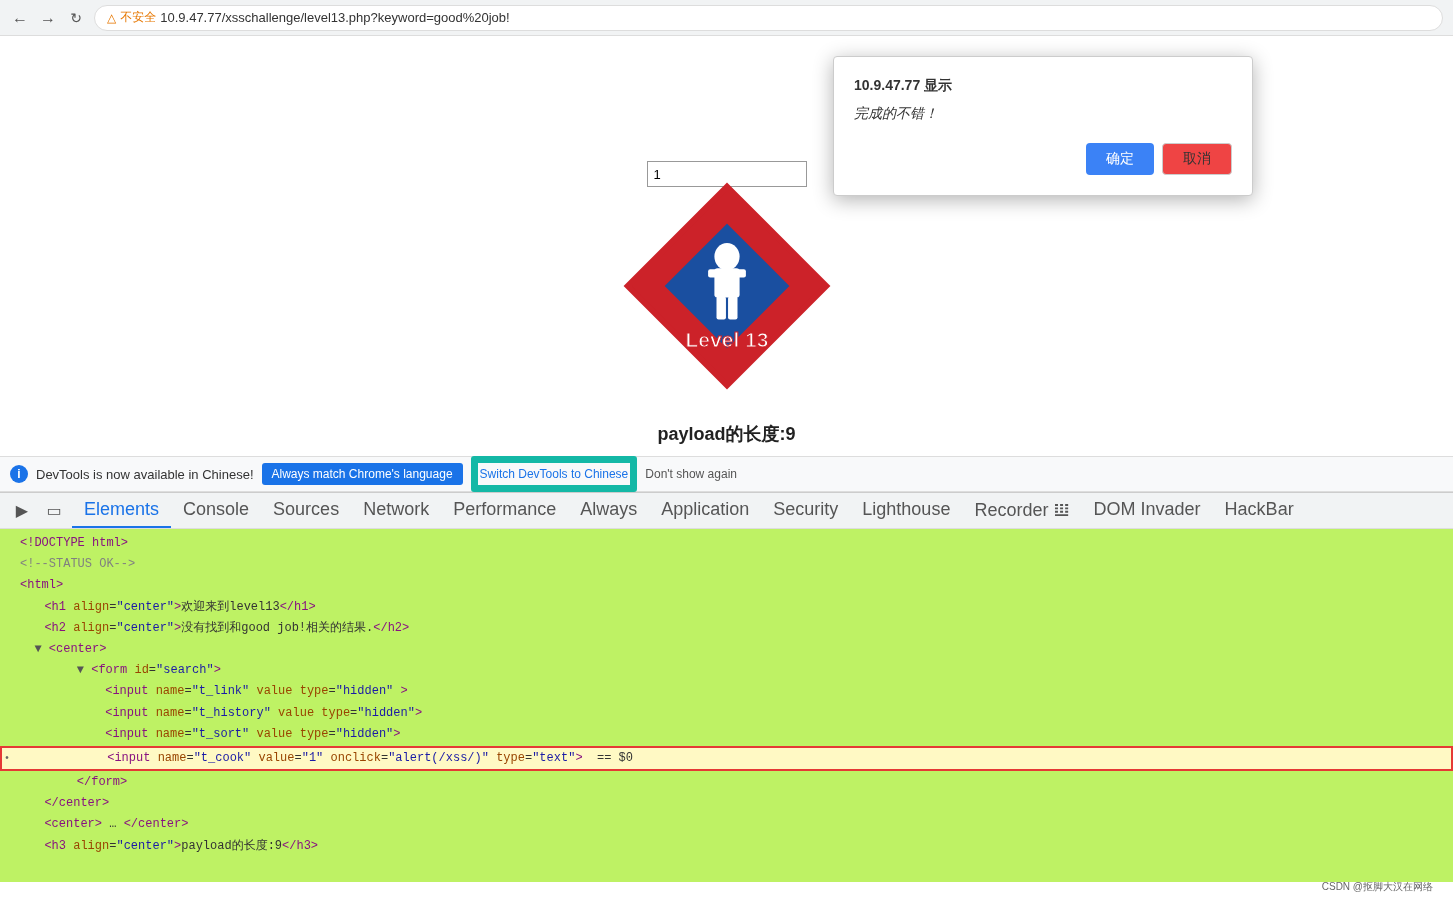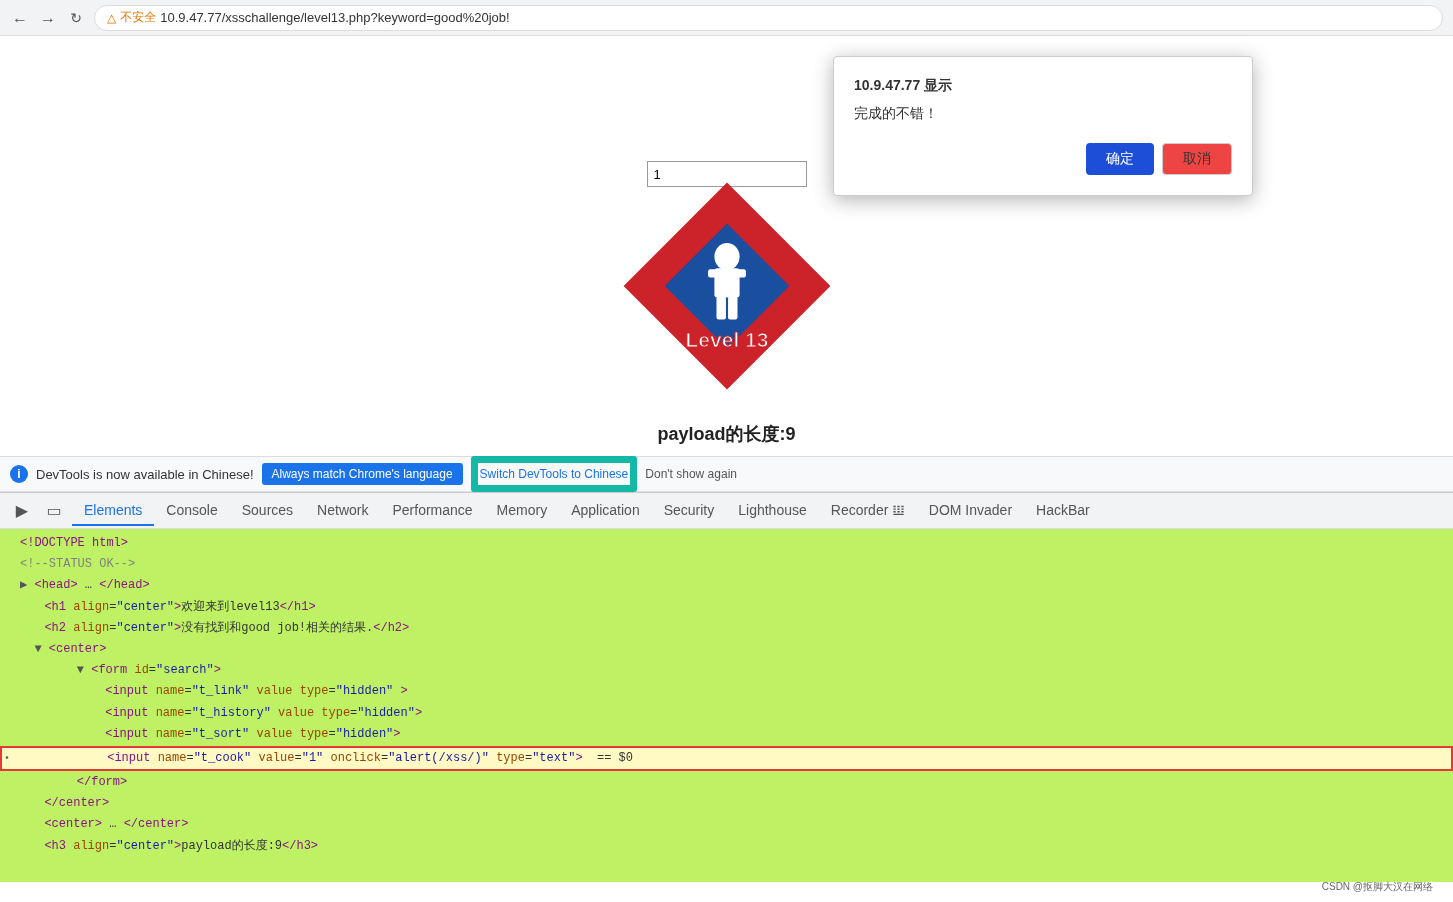--- a/index.html
+++ b/index.html
@@ -87,28 +87,29 @@
     .alert-origin {
       font-size: 14px;
       color: #333;
       margin-bottom: 10px;
       font-weight: 700;
     }
     .alert-message {
       font-size: 14px;
       color: #333;
       margin-bottom: 20px;
+      font-style: italic;
     }
     .alert-buttons {
       display: flex;
       justify-content: flex-end;
       gap: 8px;
     }
     .btn-confirm {
-      background: #1d4ed8;
+      background: #3b82f6;
       color: #fff;
       border: none;
       border-radius: 4px;
       padding: 6px 20px;
       font-size: 14px;
       cursor: pointer;
     }
     .btn-cancel {
       background: #ef4444;
       color: #333;
@@ -222,21 +223,21 @@
       width: 28px; height: 28px;
       background: none; border: none;
       cursor: pointer;
       display: flex; align-items: center; justify-content: center;
       color: #555;
       font-size: 16px;
       margin-right: 4px;
     }
     .tab-item {
       padding: 6px 12px;
-      font-size: 14px;
+      font-size: 18px;
       cursor: pointer;
       color: #555;
       border-bottom: 2px solid transparent;
       white-space: nowrap;
     }
     .tab-item.active {
       color: #1a73e8;
       border-bottom: 2px solid #1a73e8;
     }
 
@@ -355,34 +356,34 @@
 <div class="devtools-panel">
 
   <div class="devtools-tabs">
     <button class="devtools-icon-btn" title="inspect">▶</button>
     <button class="devtools-icon-btn" title="device">▭</button>
     <div class="tab-item active">Elements</div>
     <div class="tab-item">Console</div>
     <div class="tab-item">Sources</div>
     <div class="tab-item">Network</div>
     <div class="tab-item">Performance</div>
-    <div class="tab-item">Memory</div>
+    <div class="tab-item">Always</div>
     <div class="tab-item">Application</div>
     <div class="tab-item">Security</div>
     <div class="tab-item">Lighthouse</div>
     <div class="tab-item">Recorder 𝍔</div>
     <div class="tab-item">DOM Invader</div>
     <div class="tab-item">HackBar</div>
   </div>
 
   <div class="devtools-content">
 
     <div class="code-line"><span class="tag">&lt;!DOCTYPE html&gt;</span></div>
     <div class="code-line"><span class="comment">&lt;!--STATUS OK--&gt;</span></div>
-    <div class="code-line"><span class="expand-arrow">▶</span> <span class="tag">&lt;head&gt;</span> … <span class="tag">&lt;/head&gt;</span></div>
+    <div class="code-line"><span class="tag">&lt;html&gt;</span></div>
     <div class="code-line" style="padding-left:30px">  <span class="tag">&lt;h1</span> <span class="attr">align</span>=<span class="val">"center"</span><span class="tag">&gt;</span>欢迎来到level13<span class="tag">&lt;/h1&gt;</span></div>
     <div class="code-line" style="padding-left:30px">  <span class="tag">&lt;h2</span> <span class="attr">align</span>=<span class="val">"center"</span><span class="tag">&gt;</span>没有找到和good job!相关的结果.<span class="tag">&lt;/h2&gt;</span></div>
     <div class="code-line" style="">  <span class="expand-arrow">▼</span> <span class="tag">&lt;center&gt;</span></div>
     <div class="code-line" style="padding-left:48px">    <span class="expand-arrow">▼</span> <span class="tag">&lt;form</span> <span class="attr">id</span>=<span class="val">"search"</span><span class="tag">&gt;</span></div>
     <div class="code-line" style="padding-left:62px">      <span class="tag">&lt;input</span> <span class="attr">name</span>=<span class="val">"t_link"</span> <span class="attr">value</span> <span class="attr">type</span>=<span class="val">"hidden"</span> <span class="tag">&gt;</span></div>
     <div class="code-line" style="padding-left:62px">      <span class="tag">&lt;input</span> <span class="attr">name</span>=<span class="val">"t_history"</span> <span class="attr">value</span> <span class="attr">type</span>=<span class="val">"hidden"</span><span class="tag">&gt;</span></div>
     <div class="code-line" style="padding-left:62px">      <span class="tag">&lt;input</span> <span class="attr">name</span>=<span class="val">"t_sort"</span> <span class="attr">value</span> <span class="attr">type</span>=<span class="val">"hidden"</span><span class="tag">&gt;</span></div>
 
     <div style="position:relative; margin: 1px 0;">
       <span style="position:absolute; left:4px; top:50%; transform:translateY(-50%); font-size:10px; color:#666;">•</span>

